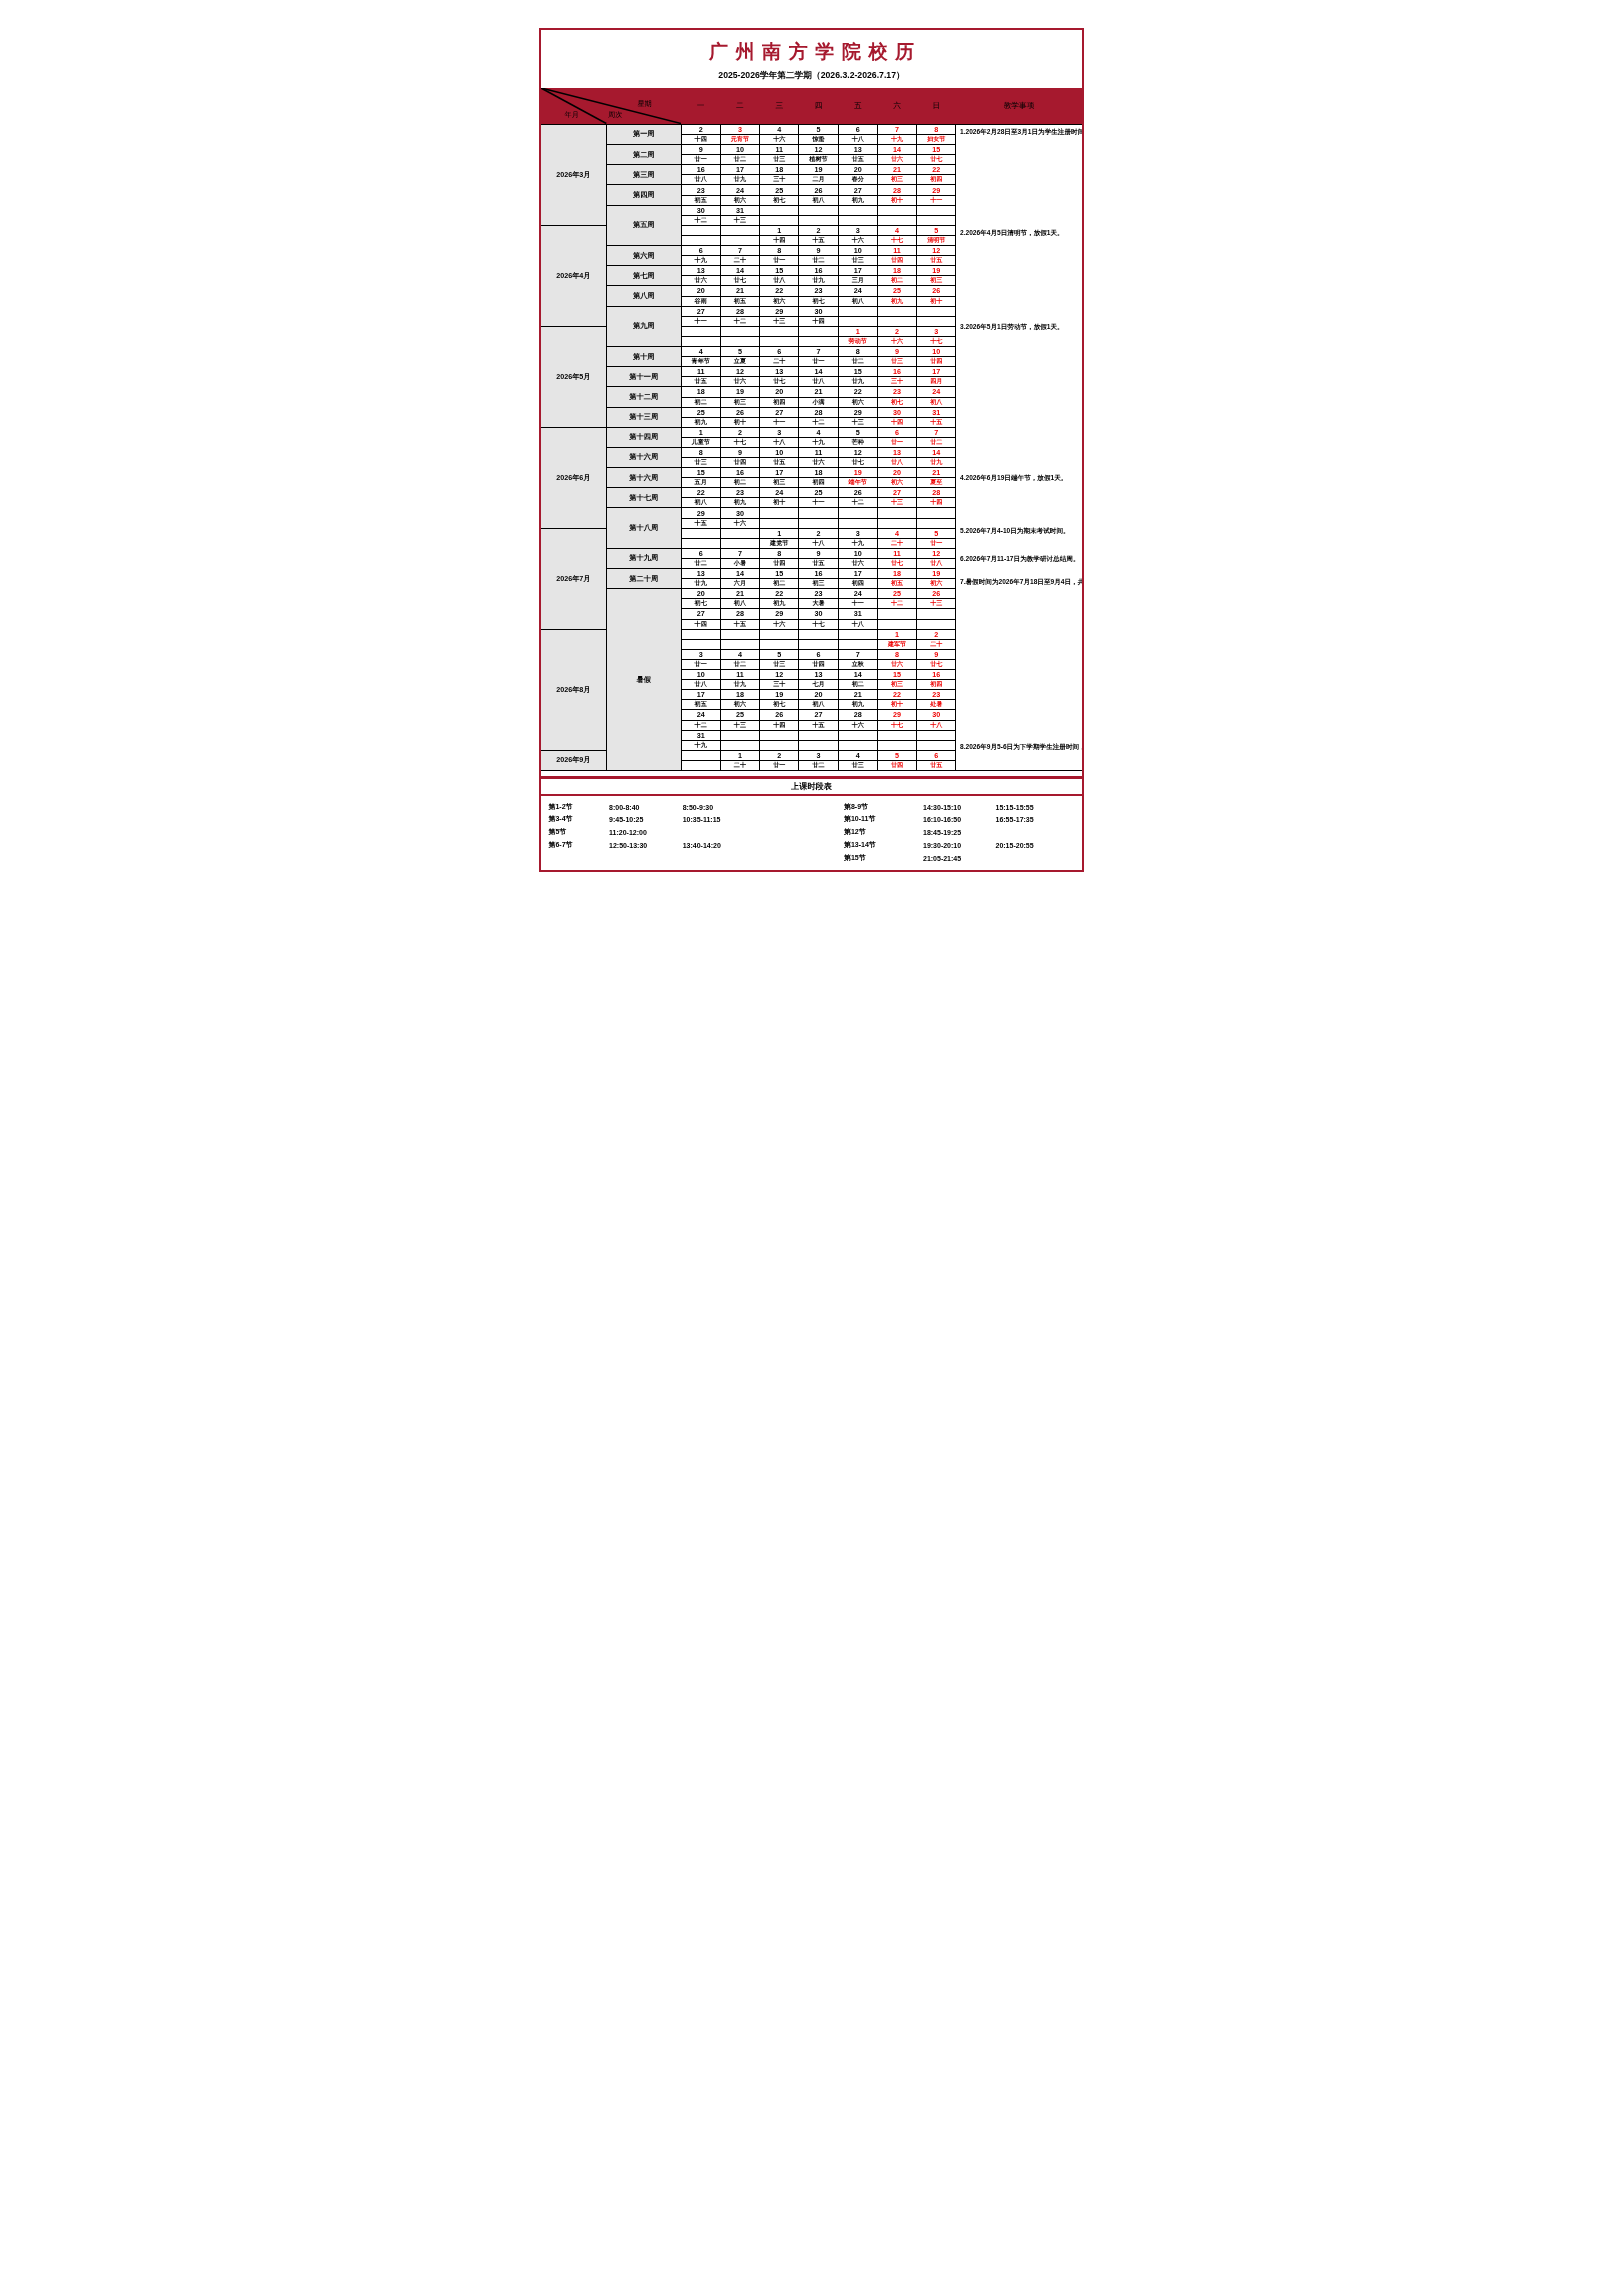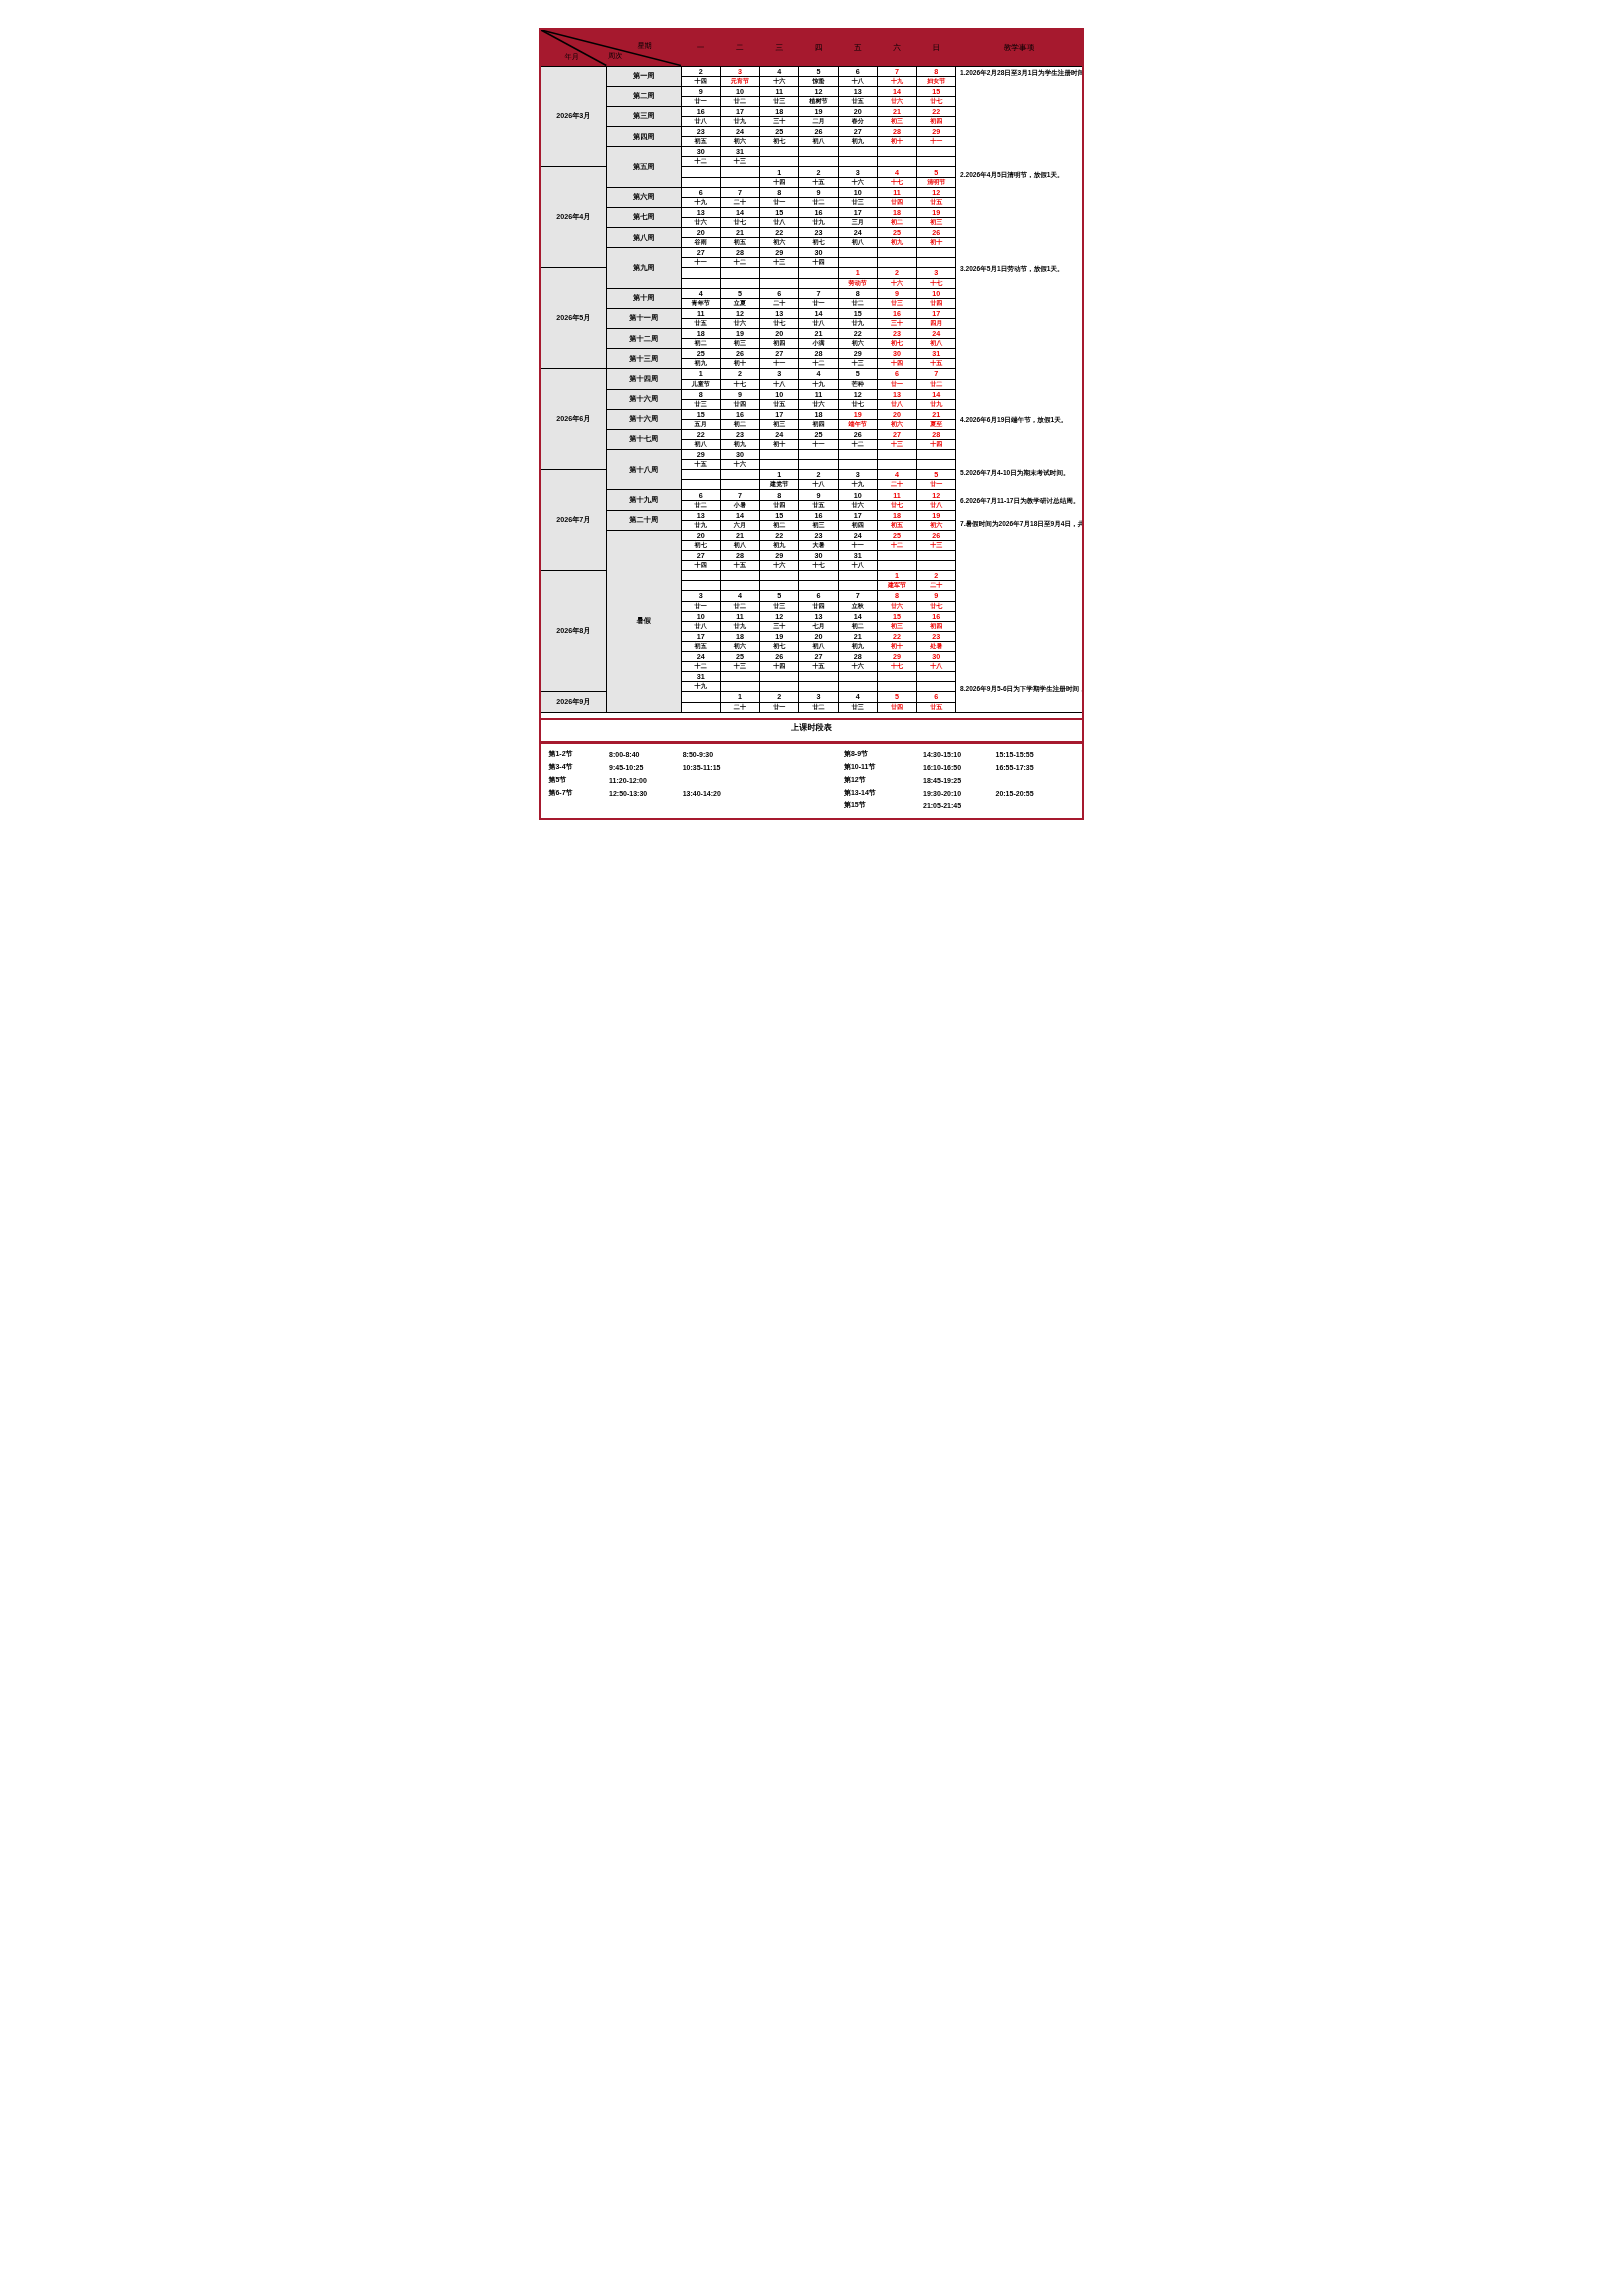--- a/index.html
+++ b/index.html
@@ -34,34 +34,38 @@
   td.w{ font-size:7.2px; }
   td.m, td.w{ border-top:1.3px solid #000; background:#e5e5e5; }
   td.red{ color:var(--weekend); }
   tr.dr>td.notes{ border-top:0; }
   td.notes{ position:relative; vertical-align:top; text-align:left; }
   .note{ position:absolute; left:3.6px; right:2px; font-size:6.6px; line-height:1.42; font-weight:700; }
 
   
   .gap{ height:5.1px; background:#fff; }
   .redbar{ height:2.6px; background:var(--accent); }
-  .tt-title{ height:21px; line-height:16.4px; text-align:center; font-size:8.2px; font-weight:700; }
+  .tt-title{ height:15px; line-height:16.4px; text-align:center; font-size:8.2px; font-weight:700; }
   .tt{ padding:4.1px 0 6.1px; }
   .tt-row{ position:relative; height:12.8px; }
   .tt-row span{ position:absolute; top:50%; transform:translateY(-50%);
                 font-size:7px; font-weight:700; white-space:nowrap; }
   .c0{ left:1.4%; } .c1{ left:12.6%; } .c2{ left:26.2%; }
   .c3{ left:56%; }  .c4{ left:70.6%; } .c5{ left:84%; }
 </style>
 </head>
 <body>
 
 <div class="page">
   <div class="frame">
 
+    <div class="title-block">
+      <h1 class="main-title">广州南方学院校历</h1>
+      <div class="subtitle">2025-2026学年第二学期（2026.3.2-2026.7.17）</div>
+    </div>
 
     <table class="cal" id="cal">
       <colgroup>
         <col style="width:12.1%">
           <col style="width:13.8%">
         <col style="width:7.257%">
           <col style="width:7.257%">
           <col style="width:7.257%">
         <col style="width:7.257%">
           <col style="width:7.257%">

